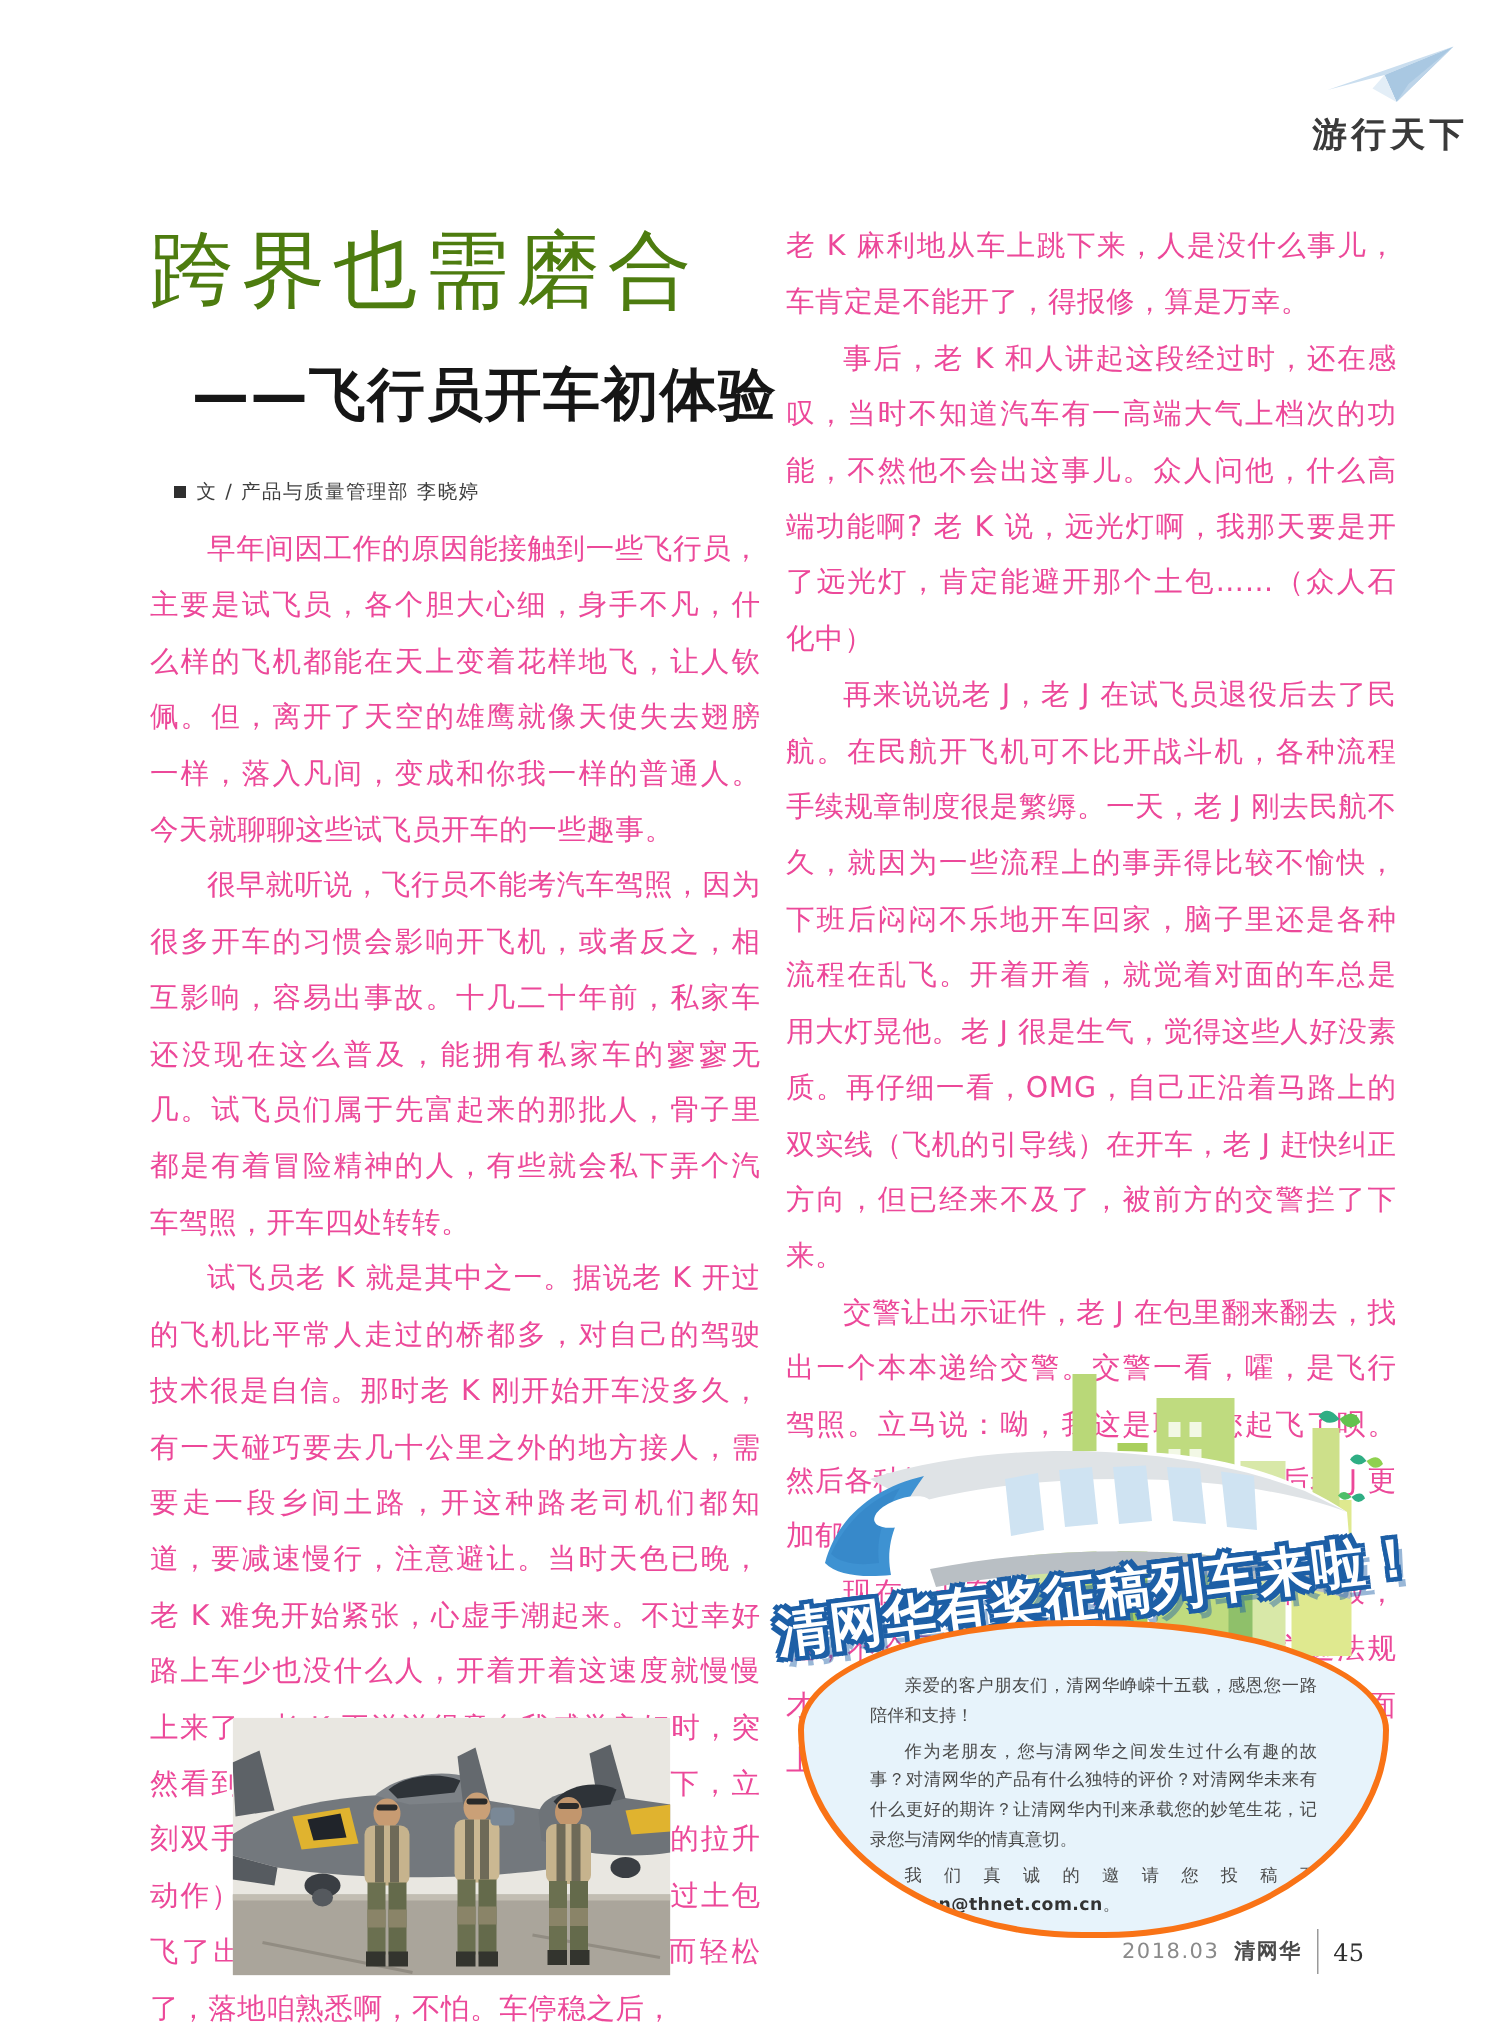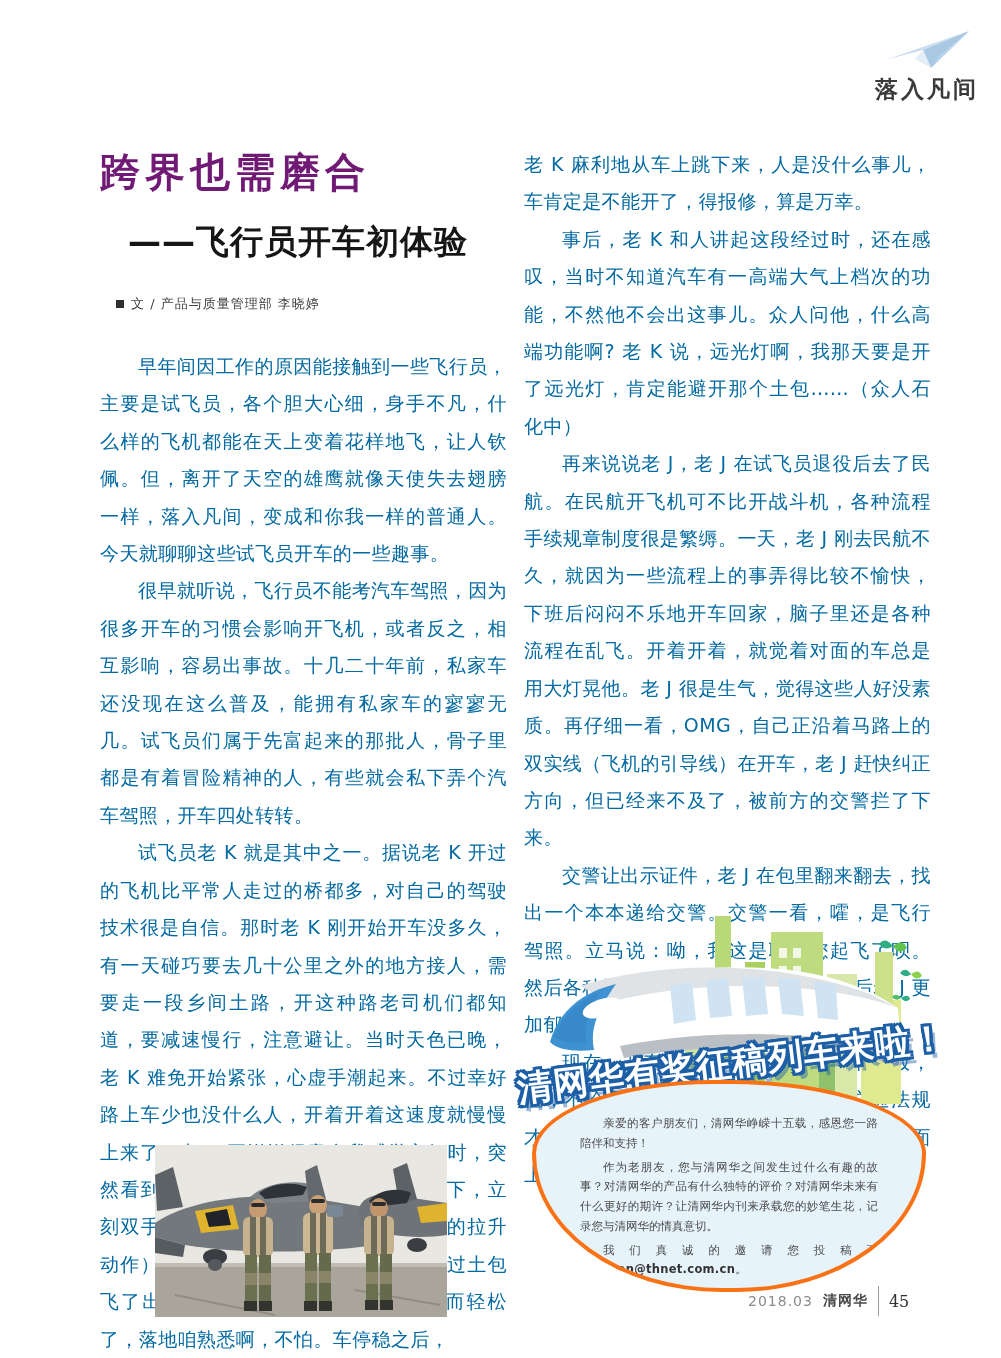--- a/index.html
+++ b/index.html
@@ -14,37 +14,37 @@
   
   .channel { position: absolute; left: 872px; top: 28px; width: 110px; text-align: center; }
   .channel .plane { display: block; margin: 0 auto 4px auto; }
   .channel-name {
     font-size: 23px; font-weight: 700; color: #3a3a3a; letter-spacing: 3px; white-space: nowrap;
   }
 
   
   .article-head { position: absolute; left: 100px; top: 150px; width: 420px; }
   .article-title {
-    font-size: 40px; font-weight: 700; color: #701a75; letter-spacing: 5px; line-height: 1.1;
+    font-size: 56px; font-weight: 400; color: #4d7c0f; letter-spacing: 5px; line-height: 1.1;
     font-family: "DejaVu Sans", "Liberation Sans", sans-serif;
   }
   .article-subtitle {
     margin-top: 26px; margin-left: 28px;
-    font-size: 33px; font-weight: 800; color: #161616; letter-spacing: 1px; white-space: nowrap;
+    font-size: 38px; font-weight: 800; color: #161616; letter-spacing: 1px; white-space: nowrap;
   }
   .byline { margin-top: 30px; display: flex; align-items: center; gap: 7px; padding-left: 16px; }
   .byline-square { width: 8px; height: 8px; background: #2f2f2f; display: inline-block; }
   .byline-text { font-size: 13px; color: #3f3f3f; letter-spacing: 1px; }
 
   
   .col { position: absolute; width: 407px; }
   .col-left  { left: 100px; top: 348px; }
   .col-right { left: 524px; top: 146px; }
   .col p {
-    font-size: 19px; line-height: 37.4px; text-align: justify; color: #0369a1;
+    font-size: 19px; line-height: 37.4px; text-align: justify; color: #ec4899;
     text-indent: 2em; letter-spacing: 0.4px;
   }
   .col p.continuation { text-indent: 0; }
 
   
   .photo {
     position: absolute; left: 155px; top: 1145px; width: 292px; height: 172px; overflow: hidden;
   }
 
   
@@ -85,21 +85,21 @@
 
 <div class="page">
 
   <div class="channel">
     <svg class="plane" width="92" height="42" viewBox="0 0 92 42">
       <polygon points="4,32 88,3 42,22" fill="#cadeef"></polygon>
       <polygon points="88,3 42,22 50,40" fill="#a9c8e2"></polygon>
       <polygon points="42,22 34,31 50,40" fill="#e3eef7"></polygon>
       <polygon points="88,3 50,40 58,28" fill="#bcd4e9"></polygon>
     </svg>
-    <div class="channel-name">落入凡间</div>
+    <div class="channel-name">游行天下</div>
   </div>
 
   <div class="article-head">
     <h1 class="article-title">跨界也需磨合</h1>
     <div class="article-subtitle">——飞行员开车初体验</div>
     <div class="byline">
       <span class="byline-square"></span>
       <span class="byline-text">文 / 产品与质量管理部  李晓婷</span>
     </div>
   </div>

